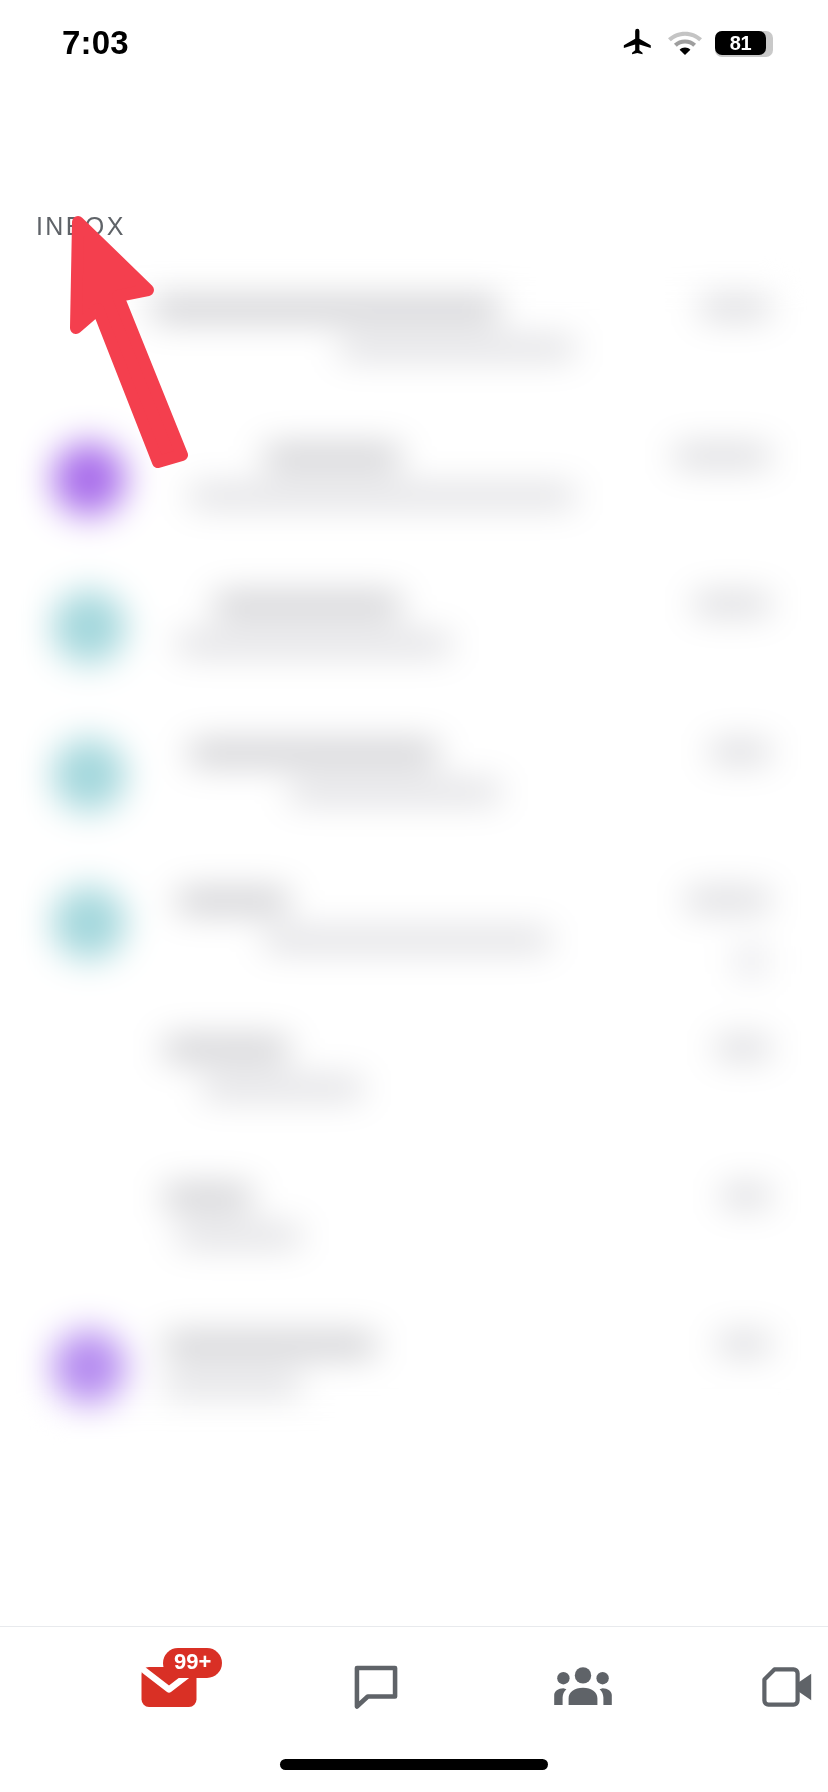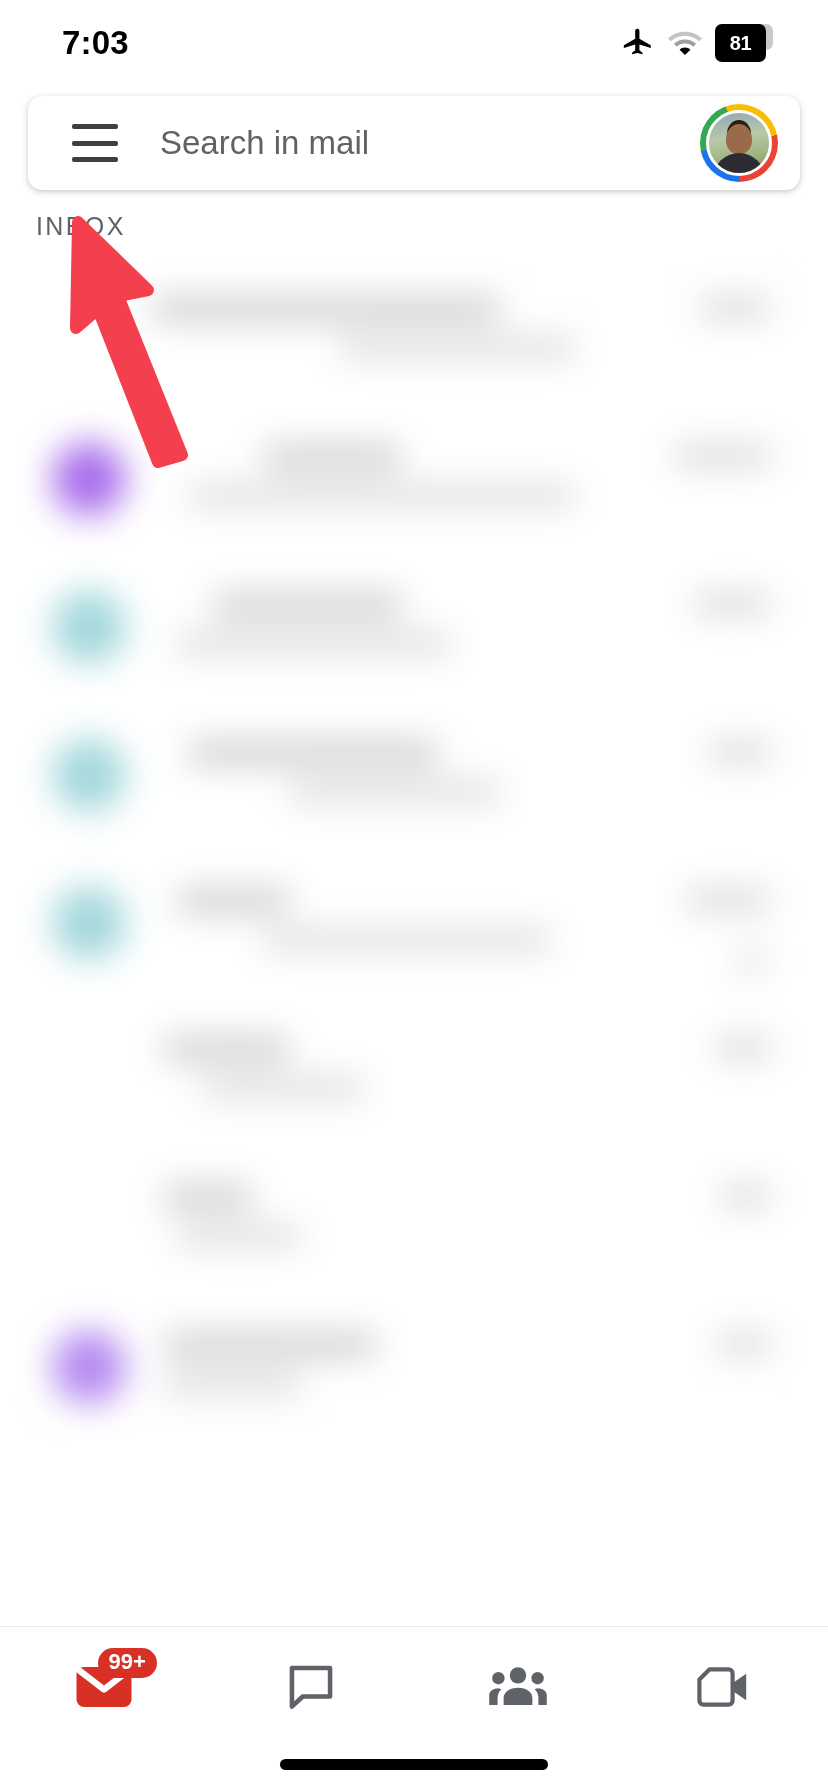--- a/index.html
+++ b/index.html
@@ -28,21 +28,21 @@
     font-size: 33px; font-weight: 700; color: #000;
     letter-spacing: 0.2px;
     font-family: "Liberation Sans", sans-serif;
   }
   #status-right {
     display: flex; align-items: center; gap: 13px;
   }
   .sb-icon { display:block; }
   #battery-wrap { position: relative; display:flex; align-items:center; }
   #battery-body {
-    width: 51px; height: 38px; border-radius: 7px;
+    width: 51px; height: 24px; border-radius: 7px;
     background: #000;
     display:flex; align-items:center; justify-content:center;
   }
   #battery-level-text {
     color:#fff; font-size:20px; font-weight:700; line-height:1;
     letter-spacing:-0.3px;
   }
   #battery-shell {
     position:absolute; left:0; top:0;
     width: 58px; height: 26px; border-radius:7px;
@@ -177,21 +177,21 @@
   }
   #bottom-nav {
     position:absolute; left:0; top: 1627px;
     width: 828px; height: 120px;
     background:#ffffff;
     display:flex; align-items:center;
     z-index: 20;
   }
   .nav-item {
     flex: 1 1 0; height: 120px;
-    display:flex; align-items:center; justify-content:center;
+    display:flex; align-items:center; justify-content:flex-end;
     position:relative; cursor:pointer;text-decoration:underline;
   }
   .nav-icon-wrap { position:relative; width: 76px; height: 62px;
     display:flex; align-items:center; justify-content:center; }
   .badge {
     position:absolute; left: 32px; top: -8px;
     background:#D93025; color:#fff;
     font-size: 22px; font-weight:700;
     border-radius: 20px;
     padding: 3px 11px 5px 11px;
@@ -230,32 +230,20 @@
       <div id="battery-wrap">
         <div id="battery-shell"></div>
         <div id="battery-body">
           <span id="battery-level-text">81</span>
         </div>
         <div id="battery-cap"></div>
       </div>
     </div>
   </div>
 
-  <div id="search-bar">
-    <div id="hamburger-btn">
-      <span></span>
-        <span></span>
-        <span></span>
-    </div>
-    <input id="search-input" type="text" placeholder="Search in mail" style="">
-    <div id="avatar">
-      <div id="avatar-ring"></div>
-      <div id="avatar-photo"></div>
-    </div>
-  </div>
 
   <div id="inbox-label">INBOX</div>
 
   <div id="mail-list">
 
     <div class="mail-row">
       <div class="mail-av" style="background:#ffffff"></div>
       <div class="mail-txt">
         <div class="mail-line" style="width:56%"></div>
         <div class="mail-line sub" style="width:38%;margin-left:30%"></div>

